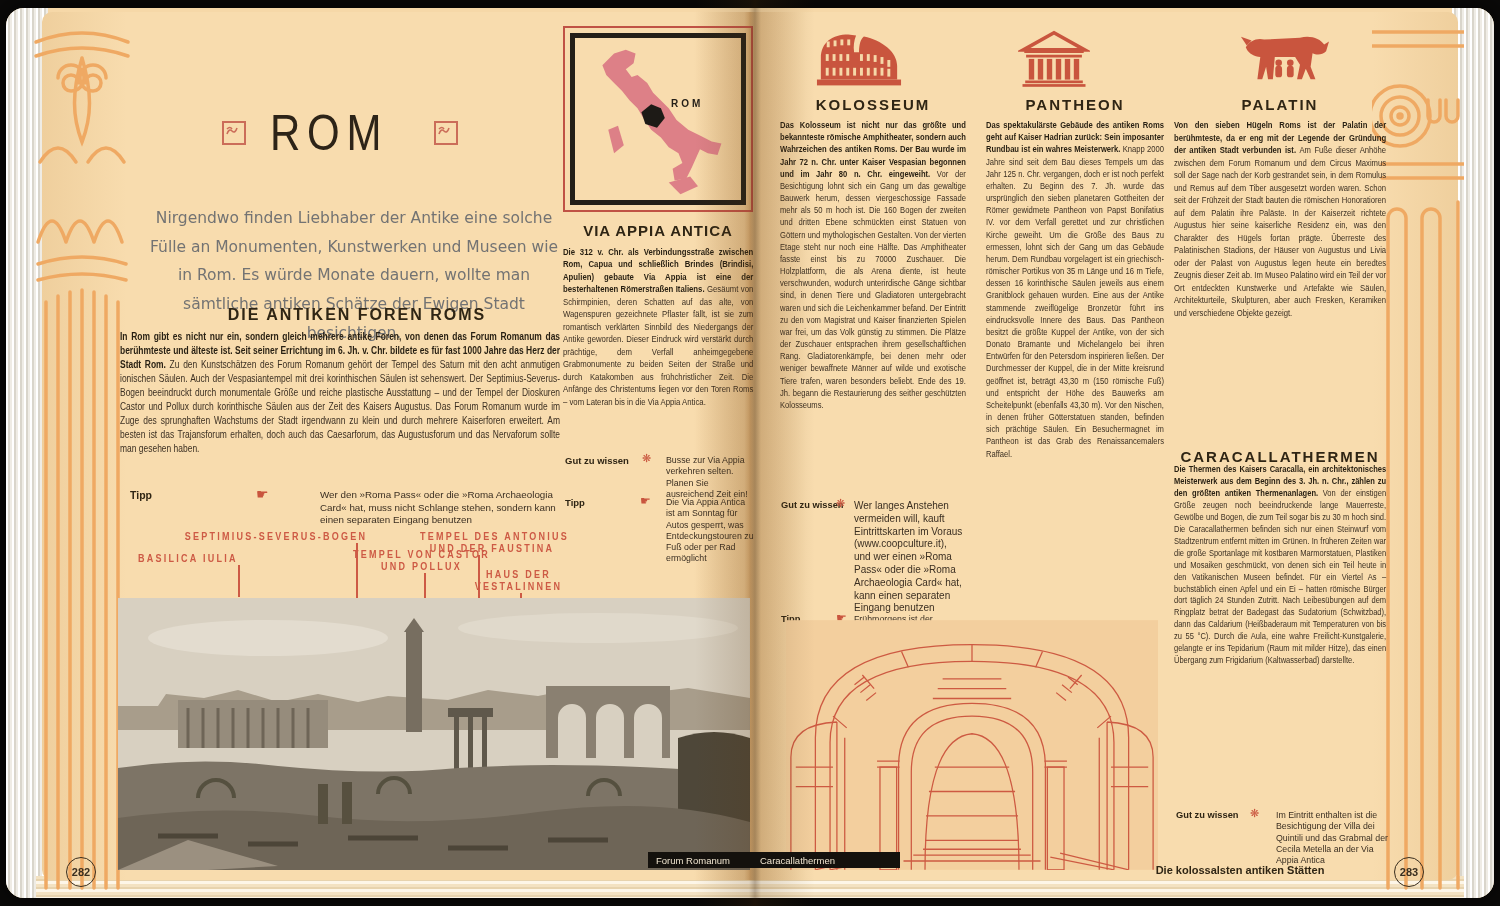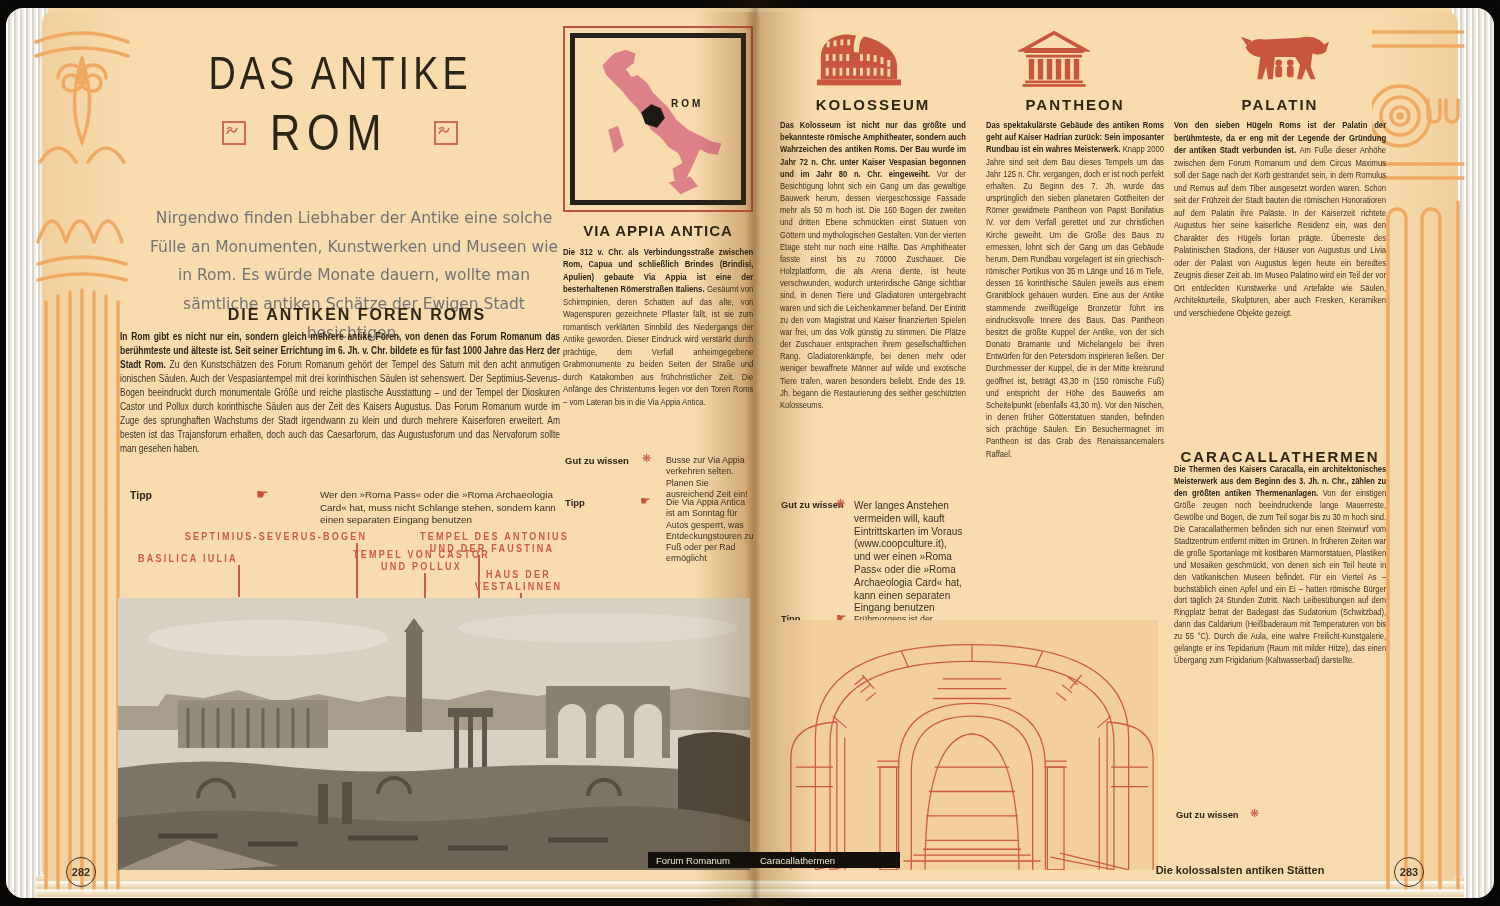--- a/index.html
+++ b/index.html
@@ -69,23 +69,20 @@
         <circle cx="28" cy="104" r="19"></circle>
         <circle cx="28" cy="104" r="9"></circle>
         <circle cx="28" cy="104" r="2"></circle>
       <path d="M56,88 v16 a6,6 0 0 0 12,0 v-16 M74,88 v16 a6,6 0 0 0 12,0 v-16"></path>
       <path d="M10,152 H92 M10,166 H92"></path>
       <path d="M16,876 V206 a9,9 0 0 1 18,0 V876 M50,876 V206 a9,9 0 0 1 18,0 V876"></path>
       <path d="M86,190 V876"></path>
     </svg>
   </div>
 
-  <div class="abs h-title" style="left:120px;top:50px;width:440px;text-align:center;">
-    <span class="sx" style="transform:scaleX(0.82);width:122%;font-size:46px;">DAS ANTIKE</span>
-  </div>
   <div class="abs" style="left:120px;top:108px;width:440px;display:flex;align-items:center;justify-content:center;gap:24px;">
     <span class="stamp">
       <svg width="16" height="16" viewBox="0 0 16 16" fill="none" stroke="#c05245" stroke-width="1.6">
           <path d="M3,11 q2,-6 5,-3 q3,3 5,-3 M3,6 q3,-3 5,0"></path>
         </svg>
     </span>
     <span class="h-title sx" style="transform:scaleX(0.84);font-size:50px;letter-spacing:8px;">ROM</span>
     <span class="stamp">
       <svg width="16" height="16" viewBox="0 0 16 16" fill="none" stroke="#c05245" stroke-width="1.6">
           <path d="M3,11 q2,-6 5,-3 q3,3 5,-3 M3,6 q3,-3 5,0"></path>
@@ -262,20 +259,21 @@
     </p>
   </div>
   <div class="abs h-sec" style="left:1174px;top:448px;width:212px;font-size:15px;">CARACALLATHERMEN</div>
   <div class="abs" style="left:1174px;top:464px;width:212px;">
     <p class="body-t sx" style="margin:0;transform:scaleX(0.819);width:259px;font-size:9.2px;line-height:1.3;">
       <span class="lead">Die Thermen des Kaisers Caracalla, ein architektonisches Meisterwerk aus dem Beginn des 3. Jh. n. Chr., zählen zu den größten antiken Thermenanlagen. </span><span>Von der einstigen Größe zeugen noch beeindruckende lange Mauerreste, Gewölbe und Bogen, die zum Teil sogar bis zu 30 m hoch sind. Die Caracallathermen befinden sich nur einen Steinwurf vom Stadtzentrum entfernt mitten im Grünen. In früheren Zeiten war die große Sportanlage mit kostbaren Marmorstatuen, Plastiken und Mosaiken geschmückt, von denen sich ein Teil heute in den Vatikanischen Museen befindet. Für ein Viertel As – buchstäblich einen Apfel und ein Ei – hatten römische Bürger dort täglich 24 Stunden Zutritt. Nach Leibesübungen auf dem Ringplatz betrat der Badegast das Sudatorium (Schwitzbad), dann das Caldarium (Heißbaderaum mit Temperaturen von bis zu 55 °C). Durch die Aula, eine wahre Freilicht-Kunstgalerie, gelangte er ins Tepidarium (Raum mit milder Hitze), das einen Übergang zum Frigidarium (Kaltwasserbad) darstellte.</span>
     </p>
   </div>
   <div class="abs tip-label" style="left:1176px;top:810px;font-size:9.3px;">Gut zu wissen</div>
   <div class="abs tip-icon" style="left:1250px;top:807px;font-size:11px;">❋</div>
+  <div class="abs tip-text" style="left:1276px;top:810px;width:112px;font-size:8.8px;line-height:1.28;">Im Eintritt enthalten ist die Besichtigung der Villa dei Quintili und das Grabmal der Cecila Metella an der Via Appia Antica</div>
 
   <div class="abs" style="left:786px;top:620px;width:372px;height:250px;overflow:hidden;">
     <svg width="372" height="250" viewBox="0 0 380 255" fill="none" stroke="#cd5a42" stroke-width="1.3">
       <rect x="0" y="0" width="380" height="255" fill="#f3cf9e" stroke="none"></rect>
       <path d="M30,255 L30,120 Q30,25 190,25 Q350,25 350,120 L350,255"></path>
       <path d="M45,255 L45,125 Q45,42 190,42 Q335,42 335,125 L335,255"></path>
       <path d="M60,255 V120 M320,255 V120"></path>
       <path d="M62,110 L48,98 M90,70 L78,56 M125,48 L118,32 M190,42 V25 M255,48 L262,32 M290,70 L302,56 M318,110 L332,98"></path>
       <path d="M115,255 L115,150 Q115,85 190,85 Q265,85 265,150 L265,255"></path>
       <path d="M128,255 L128,155 Q128,98 190,98 Q252,98 252,155 L252,255"></path>

